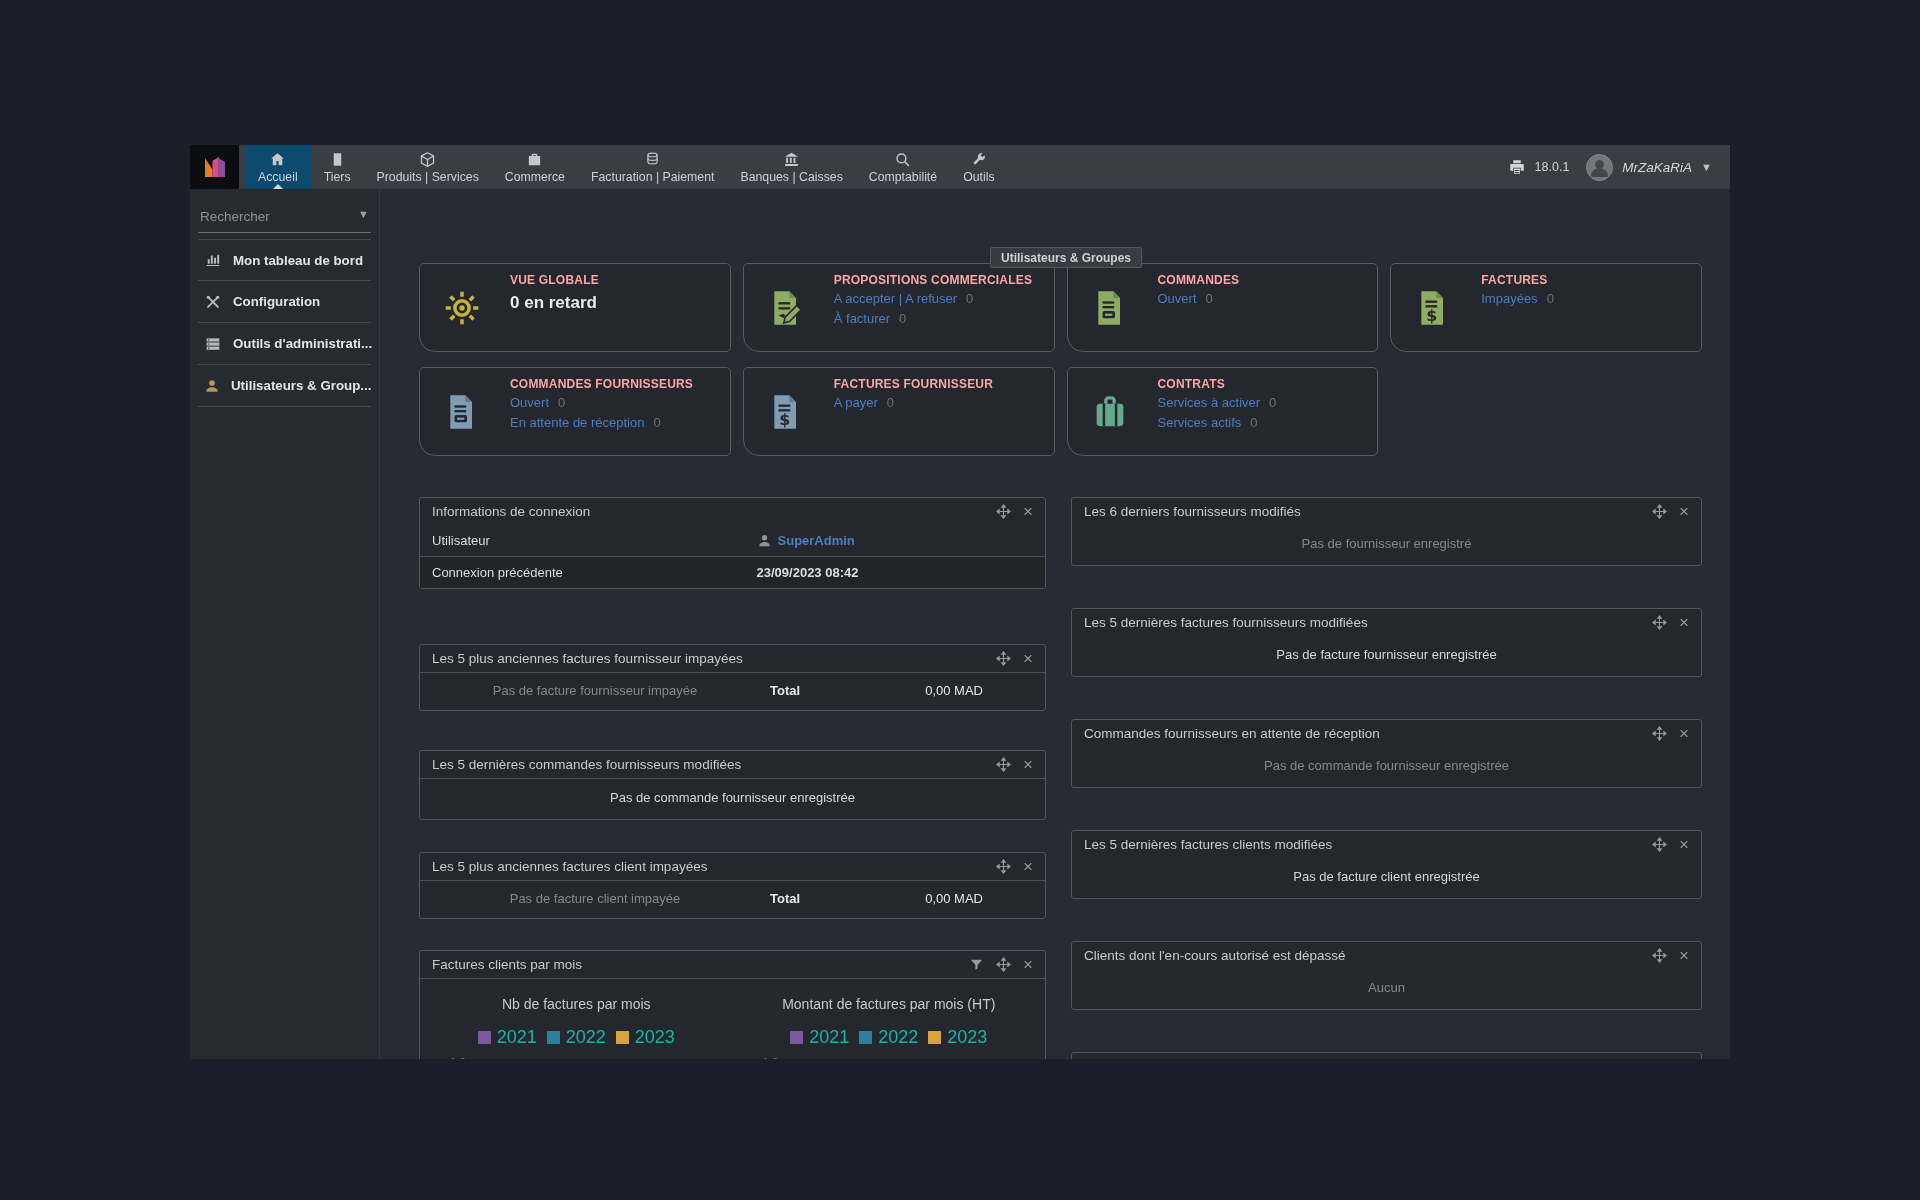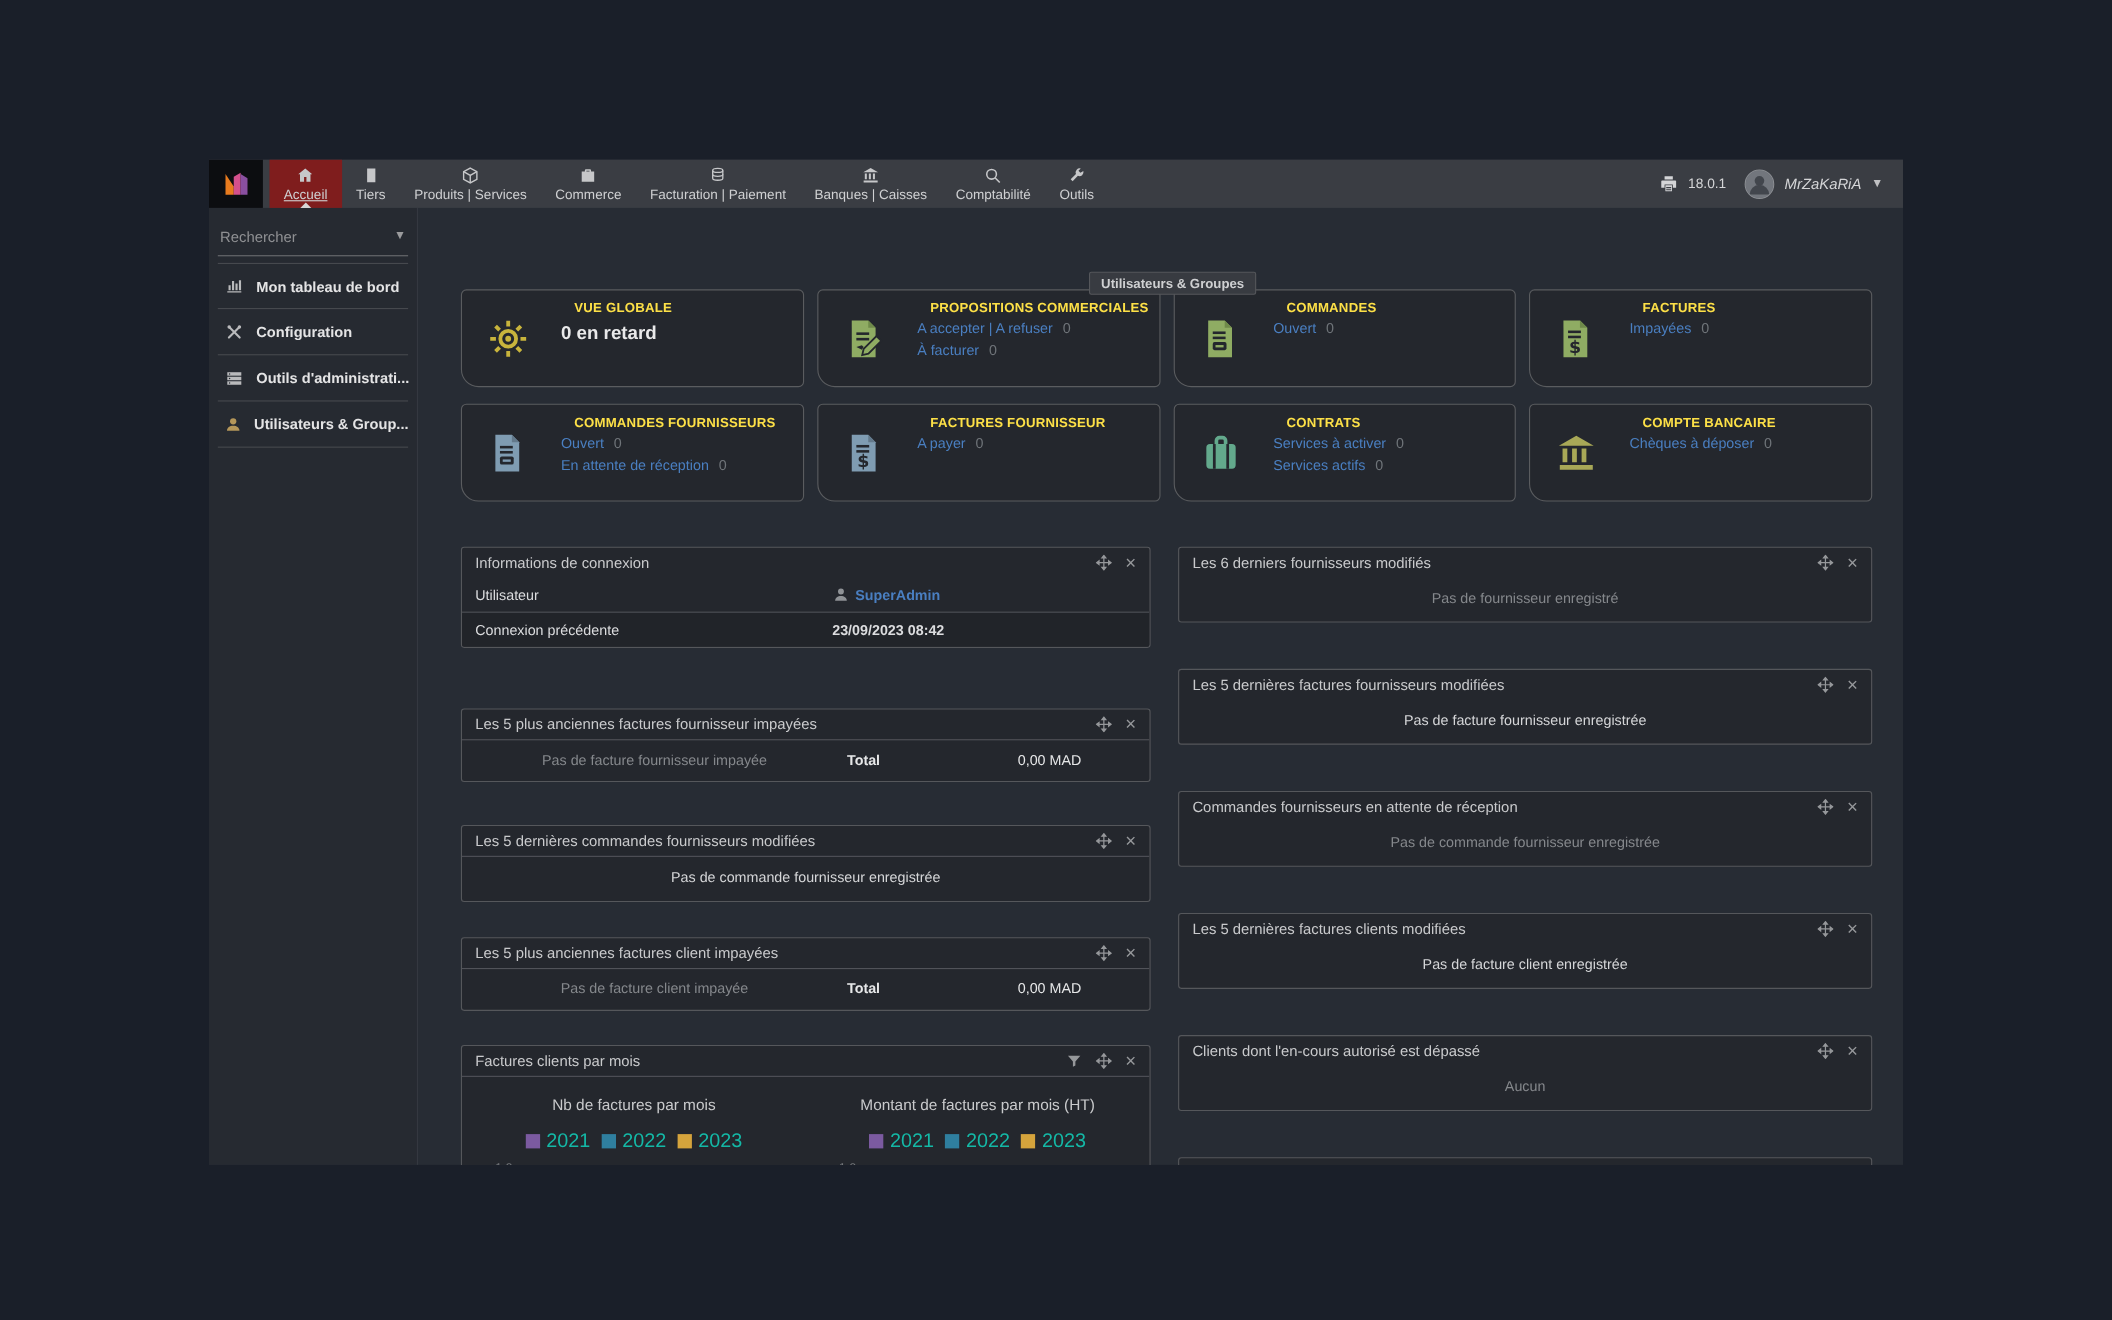--- a/index.html
+++ b/index.html
@@ -7,21 +7,21 @@
 
   .window { position:absolute; left:190px; top:145px; width:1540px; height:914px; background:#272c34; overflow:hidden; }
 
   
   .navbar { position:relative; height:44px; background:#3a3d43; display:flex; align-items:stretch; z-index:4; }
   .logo { width:49px; height:44px; background:#0c0d10; display:flex; align-items:center; justify-content:center; flex:0 0 auto; }
   .nav-items { display:flex; align-items:stretch; margin-left:6px; }
   .nav-item { position:relative; display:flex; flex-direction:column; align-items:center; justify-content:center; padding:3px 13px 2px; color:#cfd0d2; cursor:pointer; }
   .nav-item .ni-icon { height:17px; color:#c6c7c9; display:flex; align-items:flex-end; }
   .nav-item .ni-label { font-size:12.3px; margin-top:2px; white-space:nowrap; }
-  .nav-item.active { background:#7f1d1d;text-decoration:underline; }
+  .nav-item.active { background:#0c4a6e; }
   .nav-item.active::after { content:""; position:absolute; bottom:0; left:50%; margin-left:-5px; border:5px solid transparent; border-bottom:5px solid #d6d6d6; border-top:none; }
   .nav-right { margin-left:auto; display:flex; align-items:center; gap:9px; padding-right:18px; color:#d4d5d7; }
   .nav-version { font-size:12.5px;text-align:center; }
   .avatar { width:27px; height:27px; border-radius:50%; background:#6a6e75; border:1px solid #8a8d92; overflow:hidden; margin-left:8px; }
   .user-name { font-size:13.5px;font-style:italic; }
   .chev { font-size:11px; color:#c0c1c3; }
 
   
   .app-body { display:flex; height:870px; }
   .sidebar { width:190px; background:#262a31; border-right:1px solid #343840; flex:0 0 auto; padding-top:18px; }
@@ -36,21 +36,21 @@
   .side-item .si-icon.olive { color:#b5975a; }
   .side-item .si-label { color:#e4e4e5; font-size:13.3px; font-weight:bold; white-space:nowrap; }
 
   .main { flex:1; padding:74px 28px 0 39px; position:relative; }
 
   
   .cards { display:grid; grid-template-columns:repeat(4,1fr); gap:15px 12px; margin-bottom:41px; }
   .card { position:relative; height:89px; background:#24272d; border:1px solid #5a5c5f; border-radius:5px 5px 5px 16px; }
   .card-icon { position:absolute; left:22px; top:24px; width:40px; height:40px; }
   .card-inner { position:absolute; left:90px; top:9px; right:8px; }
-  .card-title { font-size:12px; font-weight:bold; color:#fde047; letter-spacing:.2px; white-space:nowrap;margin-left:12px; }
+  .card-title { font-size:12px; font-weight:bold; color:#fca5a5; letter-spacing:.2px; white-space:nowrap; }
   .card-value { margin-top:6px; font-size:17px; font-weight:bold; color:#e9e9ea; }
   .card-line { margin-top:3px; font-size:13px; line-height:17px; white-space:nowrap; }
   .card-line a { color:#4a7fc1; text-decoration:none; cursor:pointer; }
   .card-line .count { color:#6f7479; margin-left:9px; }
 
   
   .widget-cols { display:flex; gap:25px; align-items:flex-start; }
   .col-left { width:627px; flex:0 0 auto; }
   .col-right { width:631px; flex:0 0 auto; }
   .widget { background:#24272d; border:1px solid #55575b; border-radius:3px; overflow:hidden; }
@@ -395,31 +395,20 @@
                 </g>
               </svg>
           </span>
           <div class="card-inner">
             <div class="card-title">CONTRATS</div>
             <div class="card-line"><a>Services à activer</a><span class="count">0</span></div>
             <div class="card-line"><a>Services actifs</a><span class="count">0</span></div>
           </div>
         </div>
 
-        <div class="card">
-          <span class="card-icon">
-            <svg width="40" height="40" viewBox="0 0 24 24">
-                <path fill="#a8a857" d="M12 2.5 21.5 8h-19zM4.5 9.5h2.6V17H4.5zm5.2 0h2.6V17H9.7zm5.2 0h2.6V17h-2.6zM3 18.5h18V21H3z"></path>
-              </svg>
-          </span>
-          <div class="card-inner">
-            <div class="card-title">COMPTE BANCAIRE</div>
-            <div class="card-line"><a>Chèques à déposer</a><span class="count">0</span></div>
-          </div>
-        </div>
       </div>
 
       <div class="widget-cols">
         <div class="col-left">
 
           <div class="widget mb41">
             <div class="w-head">
               <span class="w-title">Informations de connexion</span>
               <span class="w-icons">
                 <span class="w-move">

